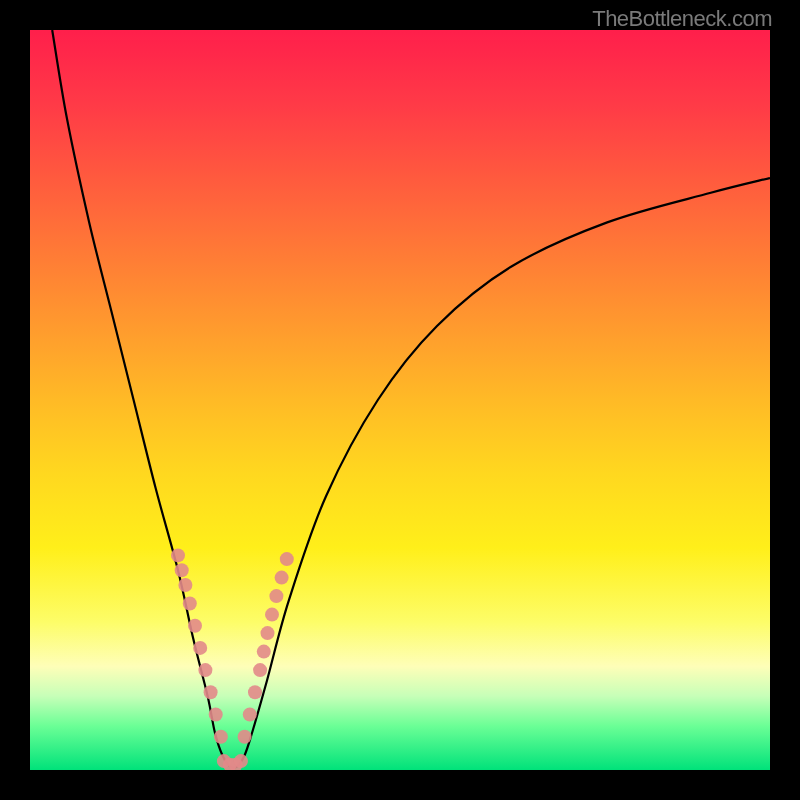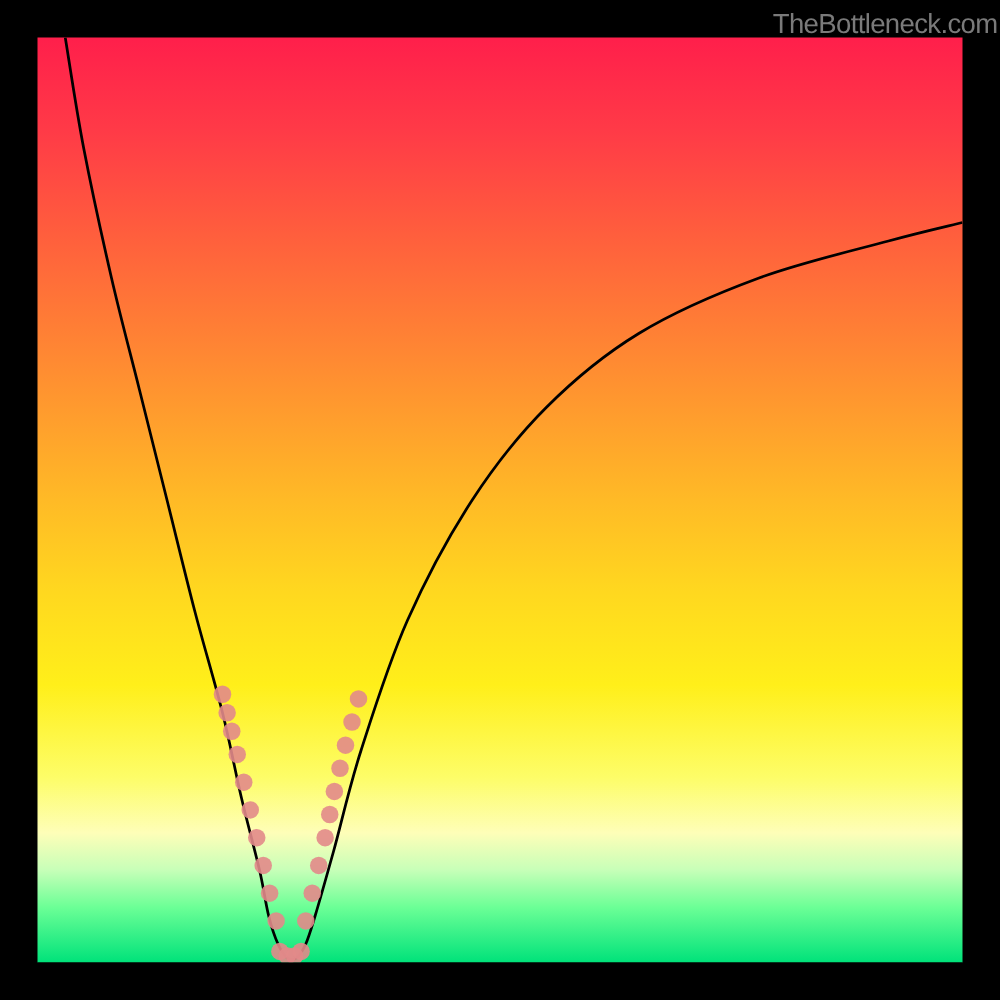--- a/index.html
+++ b/index.html
@@ -39,21 +39,21 @@
     position: absolute;
     left: 30px;
     top: 770px;
     width: 740px;
     height: 30px;
     background: #000;
   }
   .watermark {
     position: absolute;
     top: 6px;
-    right: 2px;
+    right: 28px;
     color: #7a7a7a;
     font-size: 22px;
     letter-spacing: -0.5px;
     font-weight: 500;
   }
   svg.curve {
     position: absolute;
     left: 0;
     top: 0;
     width: 740px;

